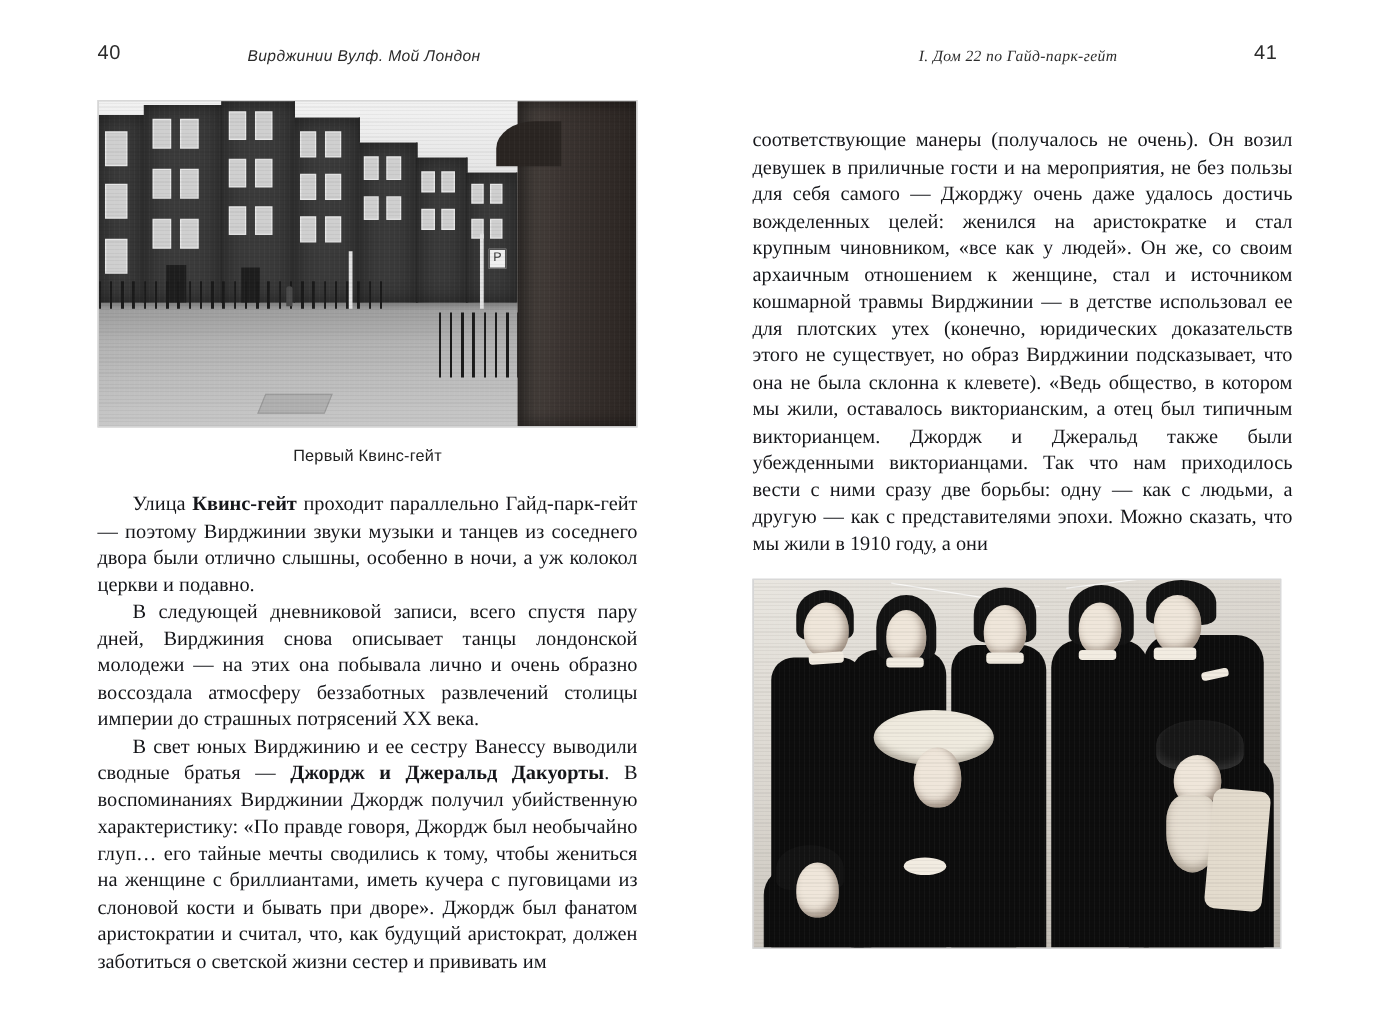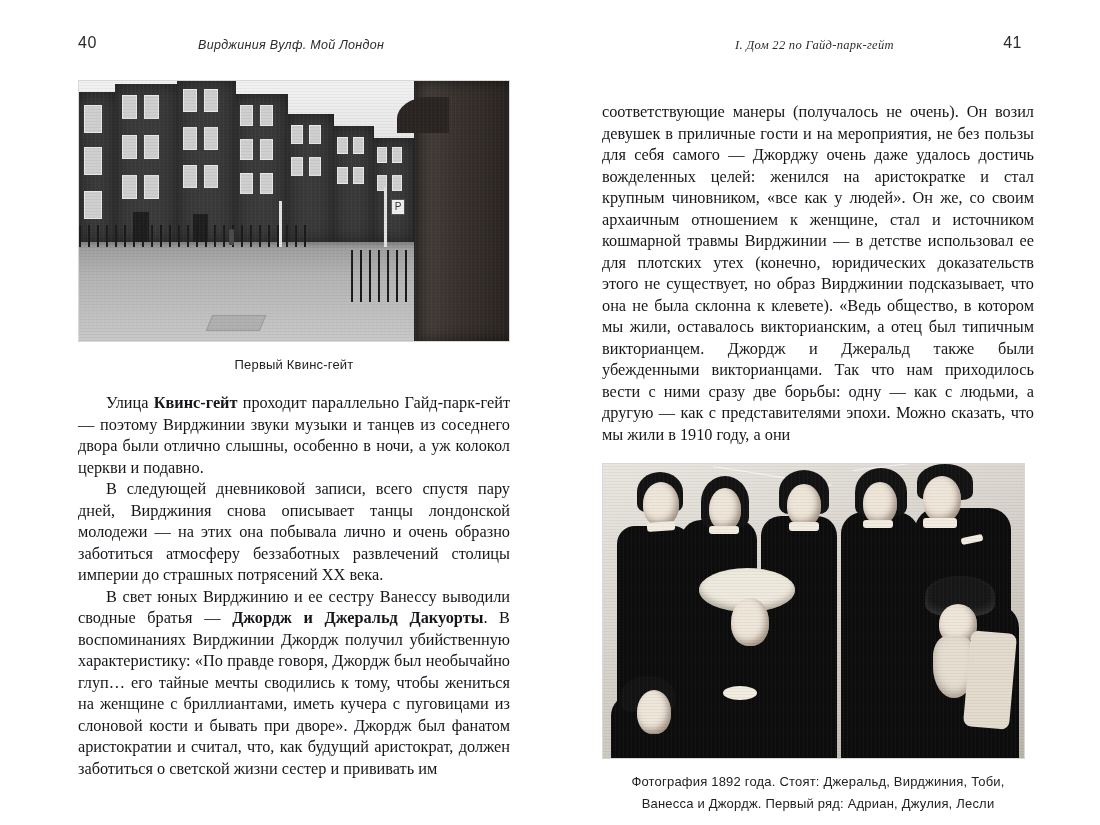--- a/index.html
+++ b/index.html
@@ -182,21 +182,21 @@
       repeating-linear-gradient(0deg, rgba(0,0,0,.22) 0 1px, transparent 1px 3px),
       repeating-linear-gradient(90deg, rgba(255,255,255,.18) 0 1px, transparent 1px 4px);
   }
 </style>
 </head>
 <body>
 
 <div class="page">
 
   <div class="folio folio-left">40</div>
-  <div class="runhead runhead-left">Вирджиния Вулф. Мой Лондон</div>
+  <div class="runhead runhead-left">Вирджинии Вулф. Мой Лондон</div>
 
   <div class="runhead runhead-right">I. Дом 22 по Гайд-парк-гейт</div>
   <div class="folio folio-right">41</div>
 
   <div class="col col-left">
 
     <div class="figure" style="position:relative; margin-top:80px;">
       <div class="photo" id="photo-street">
         <div class="street-sky"></div>
         <div class="street-road"></div>
@@ -267,21 +267,21 @@
         <div class="manhole" style="left:130px; bottom:10px;"></div>
         <div class="grain"></div>
       </div>
 
       <div class="caption" style="margin-top:12px;">Первый Квинс-гейт</div>
     </div>
 
     <div style="margin-top:16px;">
       <p class="body-text indent"><span>Улица </span><b>Квинс-гейт</b><span> проходит параллельно Гайд-парк-гейт — поэтому Вирджинии звуки музыки и танцев из соседнего двора были отлично слышны, особенно в ночи, а уж колокол церкви и подавно.</span></p>
 
-      <p class="body-text indent">В следующей дневниковой записи, всего спустя пару дней, Вирджиния снова описывает танцы лондонской молодежи — на этих она побывала лично и очень образно заботиться атмосферу беззаботных развлечений столицы империи до страшных потрясений XX века.</p>
+      <p class="body-text indent">В следующей дневниковой записи, всего спустя пару дней, Вирджиния снова описывает танцы лондонской молодежи — на этих она побывала лично и очень образно воссоздала атмосферу беззаботных развлечений столицы империи до страшных потрясений XX века.</p>
 
       <p class="body-text indent"><span>В свет юных Вирджинию и ее сестру Ванессу выводили сводные братья — </span><b>Джордж и Джеральд Дакуорты</b><span>. В воспоминаниях Вирджинии Джордж получил убийственную характеристику: «По правде говоря, Джордж был необычайно глуп… его тайные мечты сводились к тому, чтобы жениться на женщине с бриллиантами, иметь кучера с пуговицами из слоновой кости и бывать при дворе». Джордж был фанатом аристократии и считал, что, как будущий аристократ, должен заботиться о светской жизни сестер и прививать им</span></p>
     </div>
   </div>
 
   <div class="col col-right">
 
     <div style="margin-top:101px;">
       <p class="body-text">соответствующие манеры (получалось не очень). Он возил девушек в приличные гости и на мероприятия, не без пользы для себя самого — Джорджу очень даже удалось достичь вожделенных целей: женился на аристократке и стал крупным чиновником, «все как у людей». Он же, со своим архаичным отношением к женщине, стал и источником кошмарной травмы Вирджинии — в детстве использовал ее для плотских утех (конечно, юридических доказательств этого не существует, но образ Вирджинии подсказывает, что она не была склонна к клевете). «Ведь общество, в котором мы жили, оставалось викторианским, а отец был типичным викторианцем. Джордж и Джеральд также были убежденными викторианцами. Так что нам приходилось вести с ними сразу две борьбы: одну — как с людьми, а другую — как с представителями эпохи. Можно сказать, что мы жили в 1910 году, а они</p>
     </div>
@@ -331,20 +331,16 @@
 
         <div class="person" style="left:300px; top:140px; width:116px; height:154px; border-radius:24px 24px 0 0;"></div>
         <div class="furhat" style="left:322px; top:112px; width:70px; height:40px;"></div>
         <div class="head" style="left:336px; top:140px; width:38px; height:40px;"></div>
         <div class="beard" style="left:330px; top:172px; width:42px; height:62px;"></div>
         <div class="collar" style="left:364px; top:168px; width:46px; height:96px; background:#e3dbcd; border-radius:8px; transform:rotate(5deg);"></div>
 
         <div class="fam-grain"></div>
       </div>
 
-      <div class="caption" style="margin-top:12px;">
-        <div>Фотография 1892 года. Стоят: Джеральд, Вирджиния, Тоби,</div>
-        <div>Ванесса и Джордж. Первый ряд: Адриан, Джулия, Лесли</div>
-      </div>
     </div>
   </div>
 
 </div>
 
 </body></html>

